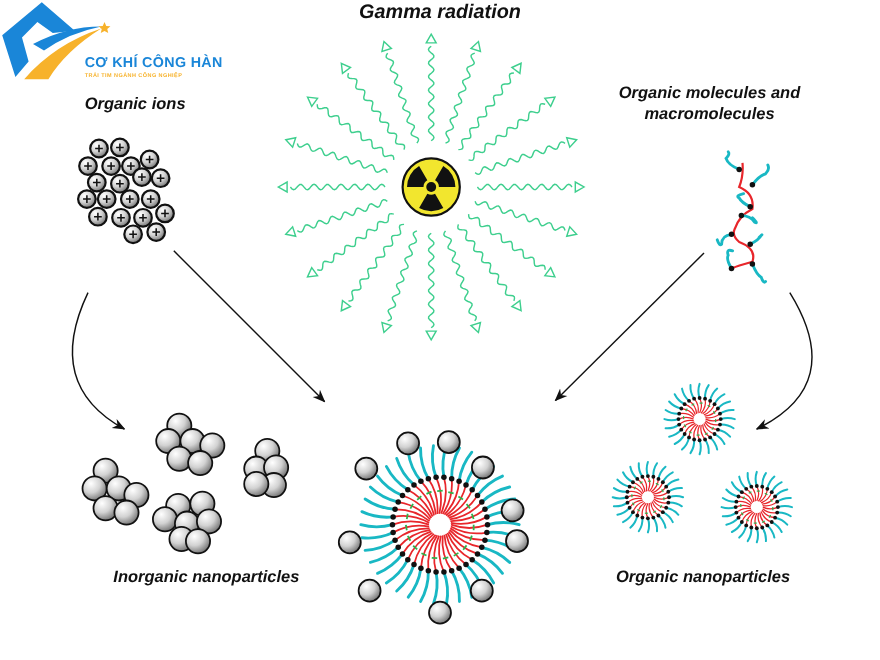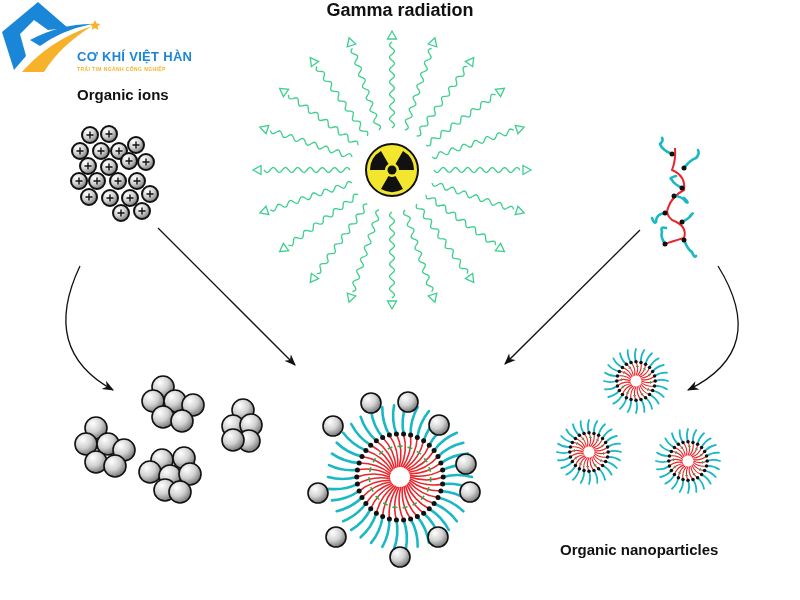--- a/index.html
+++ b/index.html
@@ -1,25 +1,25 @@
 <!DOCTYPE html>
 <html><head>
 <meta charset="utf-8">
 <style>
   html, body { margin: 0; padding: 0; background: #ffffff; }
   body { width: 800px; height: 600px; position: relative; overflow: hidden; font-family: "Liberation Sans", sans-serif; }
   #stage { position: absolute; left: 0; top: 0; width: 800px; height: 600px; }
-  .label { position: absolute; font-family: "Liberation Sans", sans-serif; font-weight: bold; color: #111; font-size: 15px; white-space: nowrap; }
+  .label { position: absolute; font-family: "Liberation Sans", sans-serif; font-weight: bold; color: #111; font-size: 15px; white-space: nowrap; font-style: italic; }
   .label.center { transform: translateX(-50%); text-align: center; }
   #title { left: 400px; top: 0px; font-size: 18px; }
   #lbl-metalic { left: 77px; top: 86px; }
   #lbl-organic-mol { left: 645px; top: 75px; line-height: 19px; }
   #lbl-inorganic { left: 103px; top: 516px; }
   #lbl-nano { left: 400px; top: 576px; }
-  #lbl-organic-np { left: 560px; top: 541px; }
+  #lbl-organic-np { left: 560px; top: 516px; }
   #logo-text { position: absolute; left: 77px; top: 49px; font-weight: bold; font-size: 13px; letter-spacing: 0.3px; }
   #logo-sub { position: absolute; left: 77px; top: 66px; font-size: 5px; letter-spacing: 0.4px; font-weight: bold; }
 </style>
 </head>
 <body>
 
 <div id="stage">
   <svg id="svg" width="800" height="600" viewBox="0 0 800 600" xmlns="http://www.w3.org/2000/svg">
     <defs>
       <radialGradient id="sphereGrad" cx="35%" cy="30%" r="70%">
@@ -591,19 +591,24 @@
         <circle cx="439" cy="425" r="10" fill="url(#sphereGrad)" stroke="#111" stroke-width="1.6"></circle>
         <circle cx="466" cy="464" r="10" fill="url(#sphereGrad)" stroke="#111" stroke-width="1.6"></circle>
         <circle cx="470" cy="492" r="10" fill="url(#sphereGrad)" stroke="#111" stroke-width="1.6"></circle>
         <circle cx="318" cy="493" r="10" fill="url(#sphereGrad)" stroke="#111" stroke-width="1.6"></circle>
         <circle cx="336" cy="537" r="10" fill="url(#sphereGrad)" stroke="#111" stroke-width="1.6"></circle>
         <circle cx="438" cy="537" r="10" fill="url(#sphereGrad)" stroke="#111" stroke-width="1.6"></circle>
         <circle cx="400" cy="557" r="10" fill="url(#sphereGrad)" stroke="#111" stroke-width="1.6"></circle>
       </g>
   </svg>
 
-  <div id="logo-text" style="color: rgb(26, 134, 216);">CƠ KHÍ VIỆT HÀN</div>
+  <div id="logo-text" style="color: rgb(26, 134, 216);">CƠ KHÍ CÔNG HÀN</div>
   <div id="logo-sub" style="color: rgb(247, 178, 43);">TRÁI TIM NGÀNH CÔNG NGHIỆP</div>
 
   <div id="title" class="label center">Gamma radiation</div>
   <div id="lbl-metalic" class="label">Organic ions</div>
+  <div id="lbl-organic-mol" class="label center">
+    <div>Organic molecules and</div>
+    <div>macromolecules</div>
+  </div>
+  <div id="lbl-inorganic" class="label">Inorganic nanoparticles</div>
   <div id="lbl-organic-np" class="label">Organic nanoparticles</div>
 </div>
 
 </body></html>

